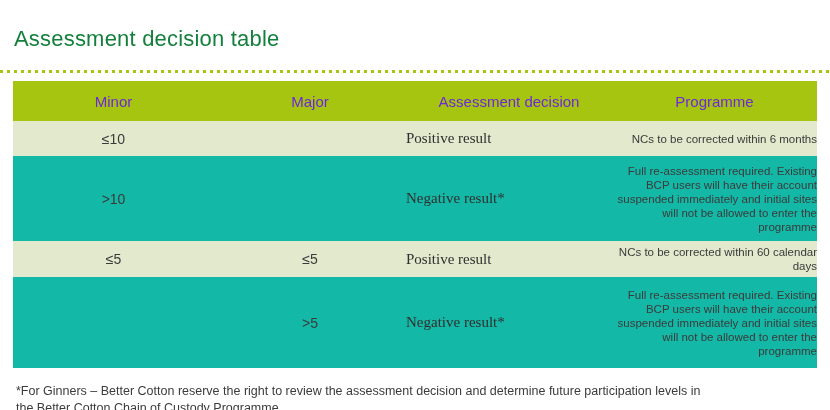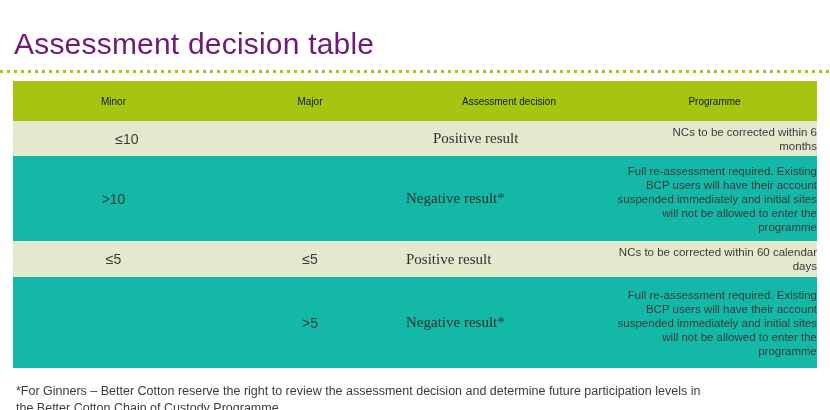--- a/index.html
+++ b/index.html
@@ -21,24 +21,24 @@
     width: 830px;
     height: 410px;
     box-sizing: border-box;
   }
 
   
   .page-title {
     position: absolute;
     left: 14px;
     top: 4px;
-    font-size: 30px;
+    font-size: 22px;
     font-weight: 400;
     letter-spacing: 0.2px;
-    color: #701a75;
+    color: #15803d;
     line-height: 40px;
     white-space: nowrap;
   }
 
   
   .dotted-rule {
     position: absolute;
     left: 0px;
     top: 70px;
     width: 830px;
@@ -73,22 +73,22 @@
 
   
   col.c-minor    { width: 201px; }
   col.c-major    { width: 192px; }
   col.c-decision { width: 206px; }
   col.c-timeline { width: 205px; }
 
   
   thead th {
     background: #a6c511;
-    color: #0f172a;
-    font-size: 10px;
+    color: #6d28d9;
+    font-size: 15px;
     font-weight: 400;
     text-align: center;
     height: 40px;
     line-height: 27px;
     border-right: 2px solid #ffffff;
     border-bottom: 2px solid #ffffff;
     white-space: nowrap;
   }
   thead th.last { border-right: 0; }
 
@@ -122,21 +122,21 @@
 
   td.cell-timeline {
     text-align: right;
     vertical-align: top;
     font-size: 11.5px;
     line-height: 14px;
     color: #3b3b3b;
     padding: 7px 12px 7px 9px;
   }
 
-  tr.r1 td { height: 35px; padding-left: 27px; }
+  tr.r1 td { height: 35px; }
   tr.r2 td { height: 85px; }
   tr.r3 td { height: 36px; }
   tr.r4 td { height: 91px; }
 
   
   .footnote {
     position: absolute;
     left: 16px;
     top: 370px;
     width: 700px;

